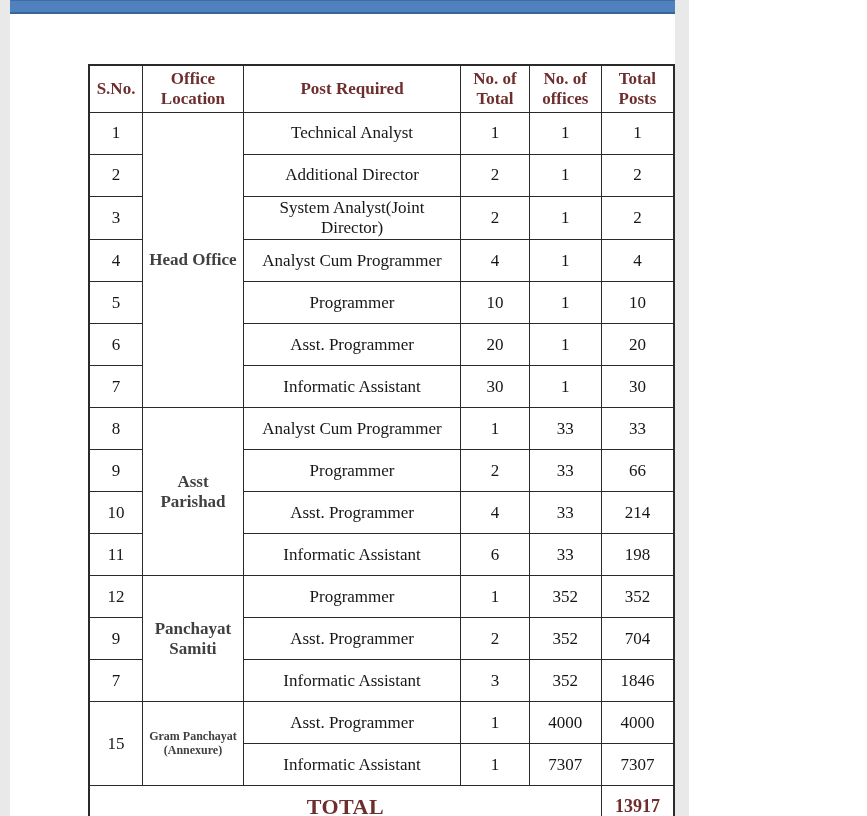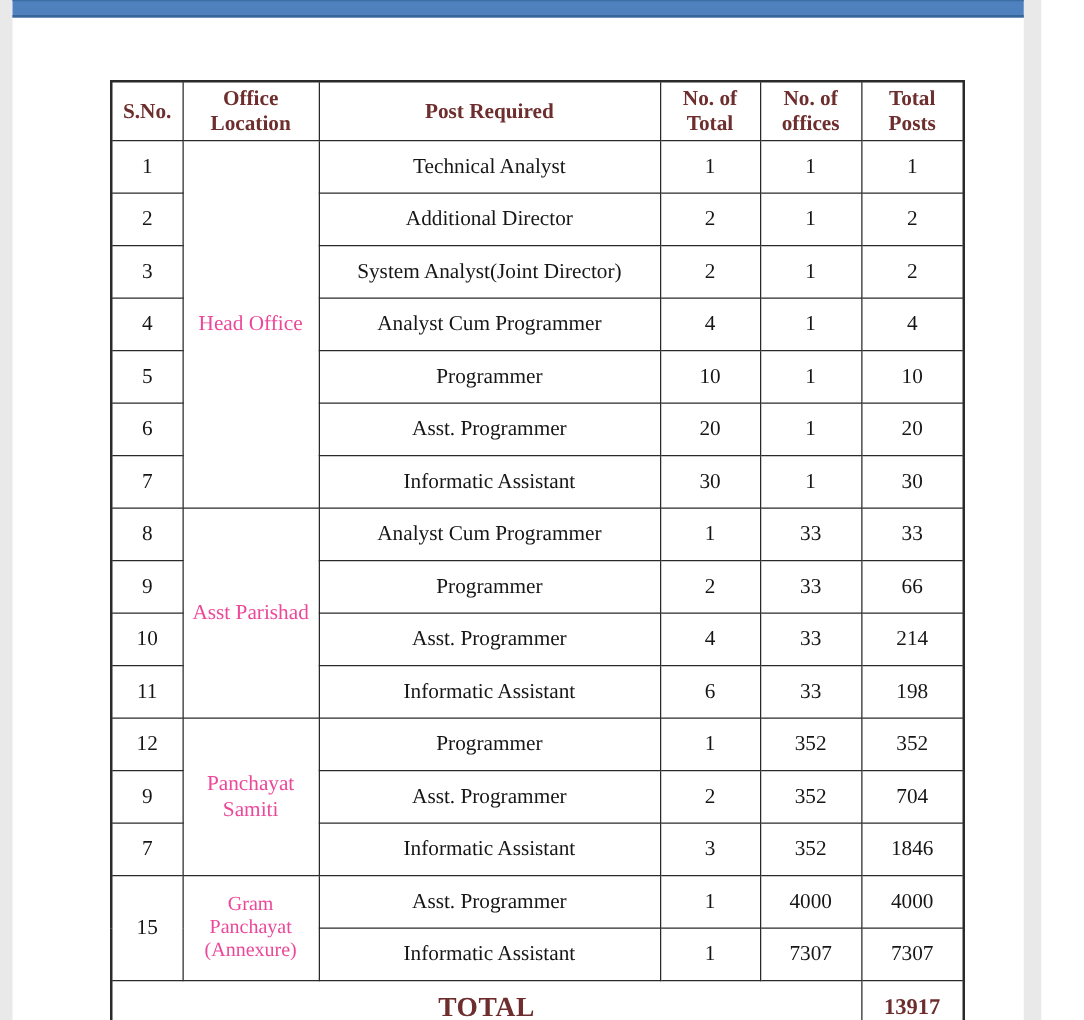--- a/index.html
+++ b/index.html
@@ -1,18 +1,18 @@
 <!DOCTYPE html>
 <html><head>
 <meta charset="utf-8">
 <style>
   html, body { margin: 0; padding: 0; }
   .canvas {
     position: relative;
-    width: 833px;
+    width: 689px;
     height: 816px;
     background: #e9e9e9;
     overflow: hidden;
     font-family: "Liberation Serif", serif;
   }
   .paper {
     position: absolute;
     left: 10px;
     right: 14px;
     top: 0;
@@ -41,25 +41,25 @@
     line-height: 1.18;
     overflow: hidden;
   }
   table.posts th {
     color: #6e2e2e;
     font-weight: bold;
     height: 44px;
   }
   table.posts td { height: 39px; }
   td.office {
-    font-weight: normal;
+    font-weight: bold;
     font-size: 18px;
-    color: #ec4899;
-  }
-  td.office.small { font-size: 16px; line-height: 1.15; }
+    color: #404040;
+  }
+  td.office.small { font-size: 12px; line-height: 1.15; }
   tr.total-row td {
     height: 40px;
     color: #6e2e2e;
     font-weight: bold;
   }
   tr.total-row td.total-label { font-size: 22px; letter-spacing: 0.5px; }
   tr.total-row td.total-value { font-size: 18px; }
 </style>
 </head>
 <body>

